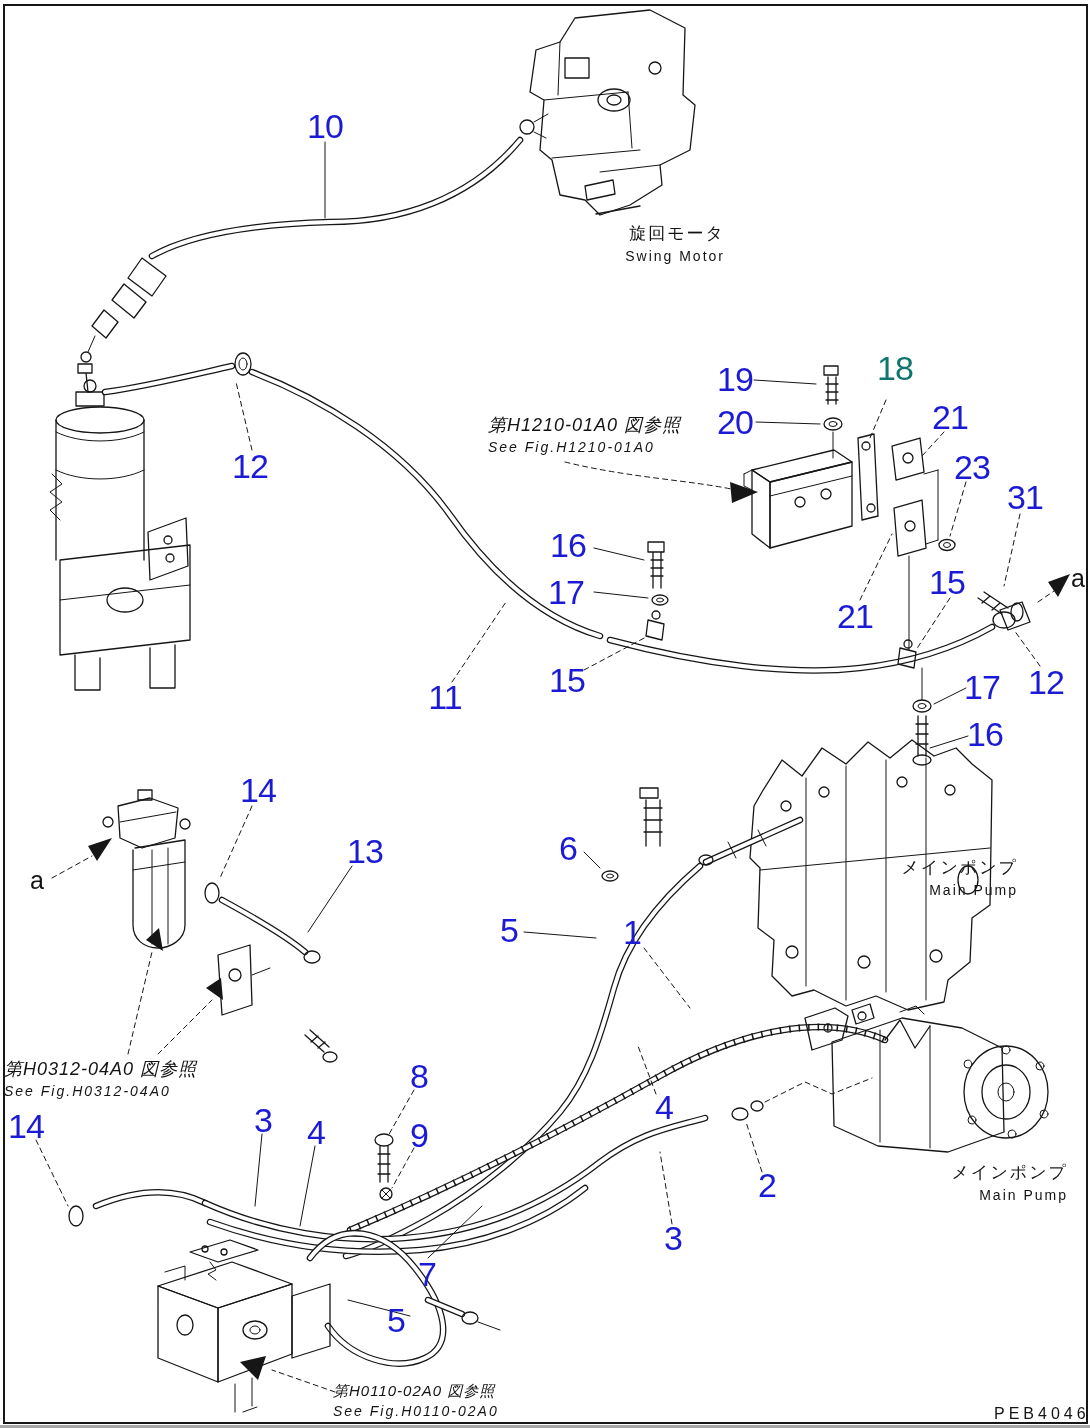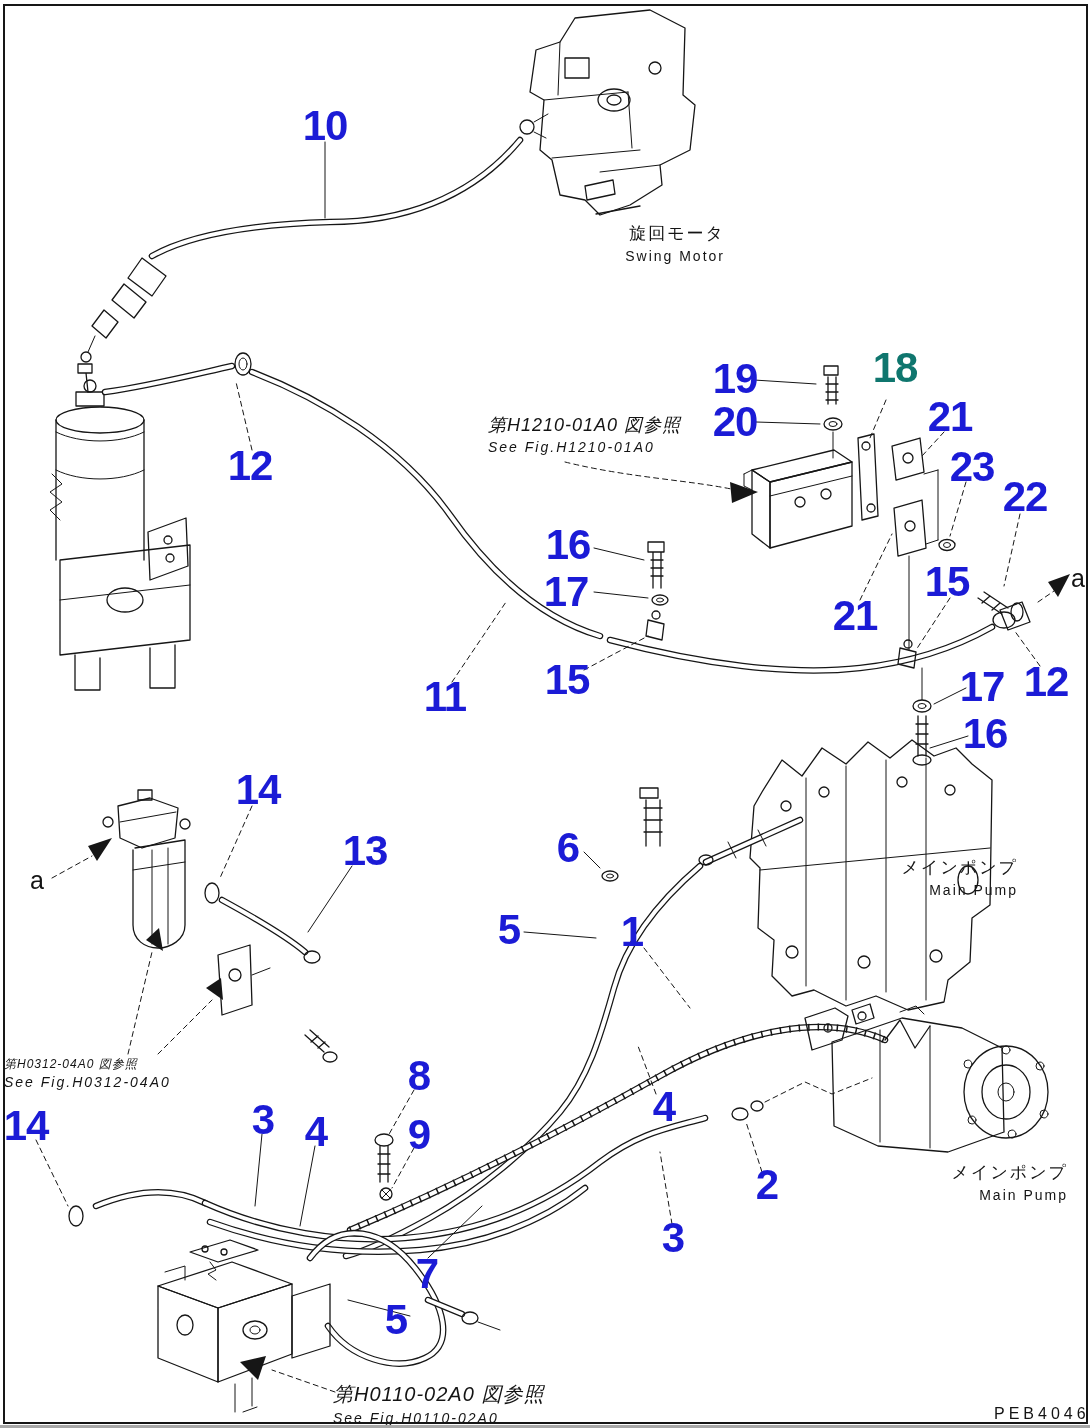--- a/index.html
+++ b/index.html
@@ -7,21 +7,21 @@
         font-family:"Liberation Sans","DejaVu Sans",sans-serif;color:#141414;}
   .frame{position:absolute;left:3px;top:4px;width:1081px;height:1416px;border:2px solid #161616;pointer-events:none;}
   svg.art{position:absolute;left:0;top:0;}
   .s{stroke:#161616;fill:none;stroke-width:1.3;stroke-linecap:round;stroke-linejoin:round;}
   .t{stroke-width:1;}
   .d{stroke-dasharray:5 4;}
   .hO{stroke:#161616;fill:none;stroke-width:6.5;stroke-linecap:round;}
   .hI{stroke:#ffffff;fill:none;stroke-width:4;stroke-linecap:round;}
   .wrap{stroke:#161616;fill:none;stroke-width:7;stroke-dasharray:1.5 8;}
   .arr{fill:#161616;stroke:none;}
-  .callout{position:absolute;transform:translate(-50%,-50%);font-size:42px;font-weight:bold;letter-spacing:-1px;line-height:1;}
+  .callout{position:absolute;transform:translate(-50%,-50%);font-size:34px;font-weight:normal;letter-spacing:-1px;line-height:1;}
   .complabel{position:absolute;text-align:right;}
   .jp{font-size:17px;letter-spacing:2px;white-space:nowrap;line-height:1.45;}
   .en{font-size:14px;letter-spacing:2px;white-space:nowrap;line-height:1.4;}
   .ref{position:absolute;text-align:left;font-style:italic;}
   .viewa{position:absolute;transform:translate(-50%,-50%);font-size:25px;line-height:1;}
   .code{position:absolute;font-size:16px;letter-spacing:4px;margin-left:32px;}
   .scan-edge{position:absolute;left:0;bottom:0;width:100%;height:3px;background:#a8a8a8;}
 </style>
 </head>
 <body>
@@ -282,21 +282,21 @@
     </g>
   </svg>
 
   <div class="callout" style="left:325px;top:126px;color:#1b1bd6">10</div>
   <div class="callout" style="left:250px;top:466px;color:#1b1bd6">12</div>
   <div class="callout" style="left:735px;top:379px;color:#1b1bd6">19</div>
   <div class="callout" style="left:735px;top:422px;color:#1b1bd6">20</div>
   <div class="callout" style="left:895px;top:368px;color:#0f766e">18</div>
   <div class="callout" style="left:950px;top:417px;color:#1b1bd6">21</div>
   <div class="callout" style="left:972px;top:467px;color:#1b1bd6">23</div>
-  <div class="callout" style="left:1025px;top:497px;color:#1b1bd6">22</div>
+  <div class="callout" style="left:1025px;top:497px;color:#1b1bd6">31</div>
   <div class="callout" style="left:568px;top:545px;color:#1b1bd6">16</div>
   <div class="callout" style="left:566px;top:592px;color:#1b1bd6">17</div>
   <div class="callout" style="left:855px;top:616px;color:#1b1bd6">21</div>
   <div class="callout" style="left:947px;top:582px;color:#1b1bd6">15</div>
   <div class="callout" style="left:982px;top:687px;color:#1b1bd6">17</div>
   <div class="callout" style="left:1046px;top:682px;color:#1b1bd6">12</div>
   <div class="callout" style="left:985px;top:734px;color:#1b1bd6">16</div>
   <div class="callout" style="left:445px;top:697px;color:#1b1bd6">11</div>
   <div class="callout" style="left:567px;top:680px;color:#1b1bd6">15</div>
   <div class="callout" style="left:258px;top:790px;color:#1b1bd6">14</div>
@@ -326,25 +326,25 @@
   <div class="complabel" style="left:908px;top:1161px;width:160px">
     <div class="jp">メインポンプ</div>
     <div class="en">Main Pump</div>
   </div>
 
   <div class="ref" style="left:488px;top:412px">
     <div class="jp" style="font-size:18px;letter-spacing:1px">第H1210-01A0 図参照</div>
     <div class="en">See Fig.H1210-01A0</div>
   </div>
   <div class="ref" style="left:4px;top:1056px">
-    <div class="jp" style="font-size:12px;letter-spacing:1px">第H0312-04A0 図参照</div>
+    <div class="jp" style="font-size:18px;letter-spacing:1px">第H0312-04A0 図参照</div>
     <div class="en">See Fig.H0312-04A0</div>
   </div>
   <div class="ref" style="left:333px;top:1380px">
-    <div class="jp" style="font-size:20px;letter-spacing:1px">第H0110-02A0 図参照</div>
+    <div class="jp" style="font-size:15px;letter-spacing:1px">第H0110-02A0 図参照</div>
     <div class="en">See Fig.H0110-02A0</div>
   </div>
 
   <div class="viewa" style="left:1078px;top:578px">a</div>
   <div class="viewa" style="left:37px;top:880px">a</div>
 
   <div class="code" style="left:962px;top:1405px">PEB4046</div>
 
   <div class="scan-edge"></div>
 </div>

